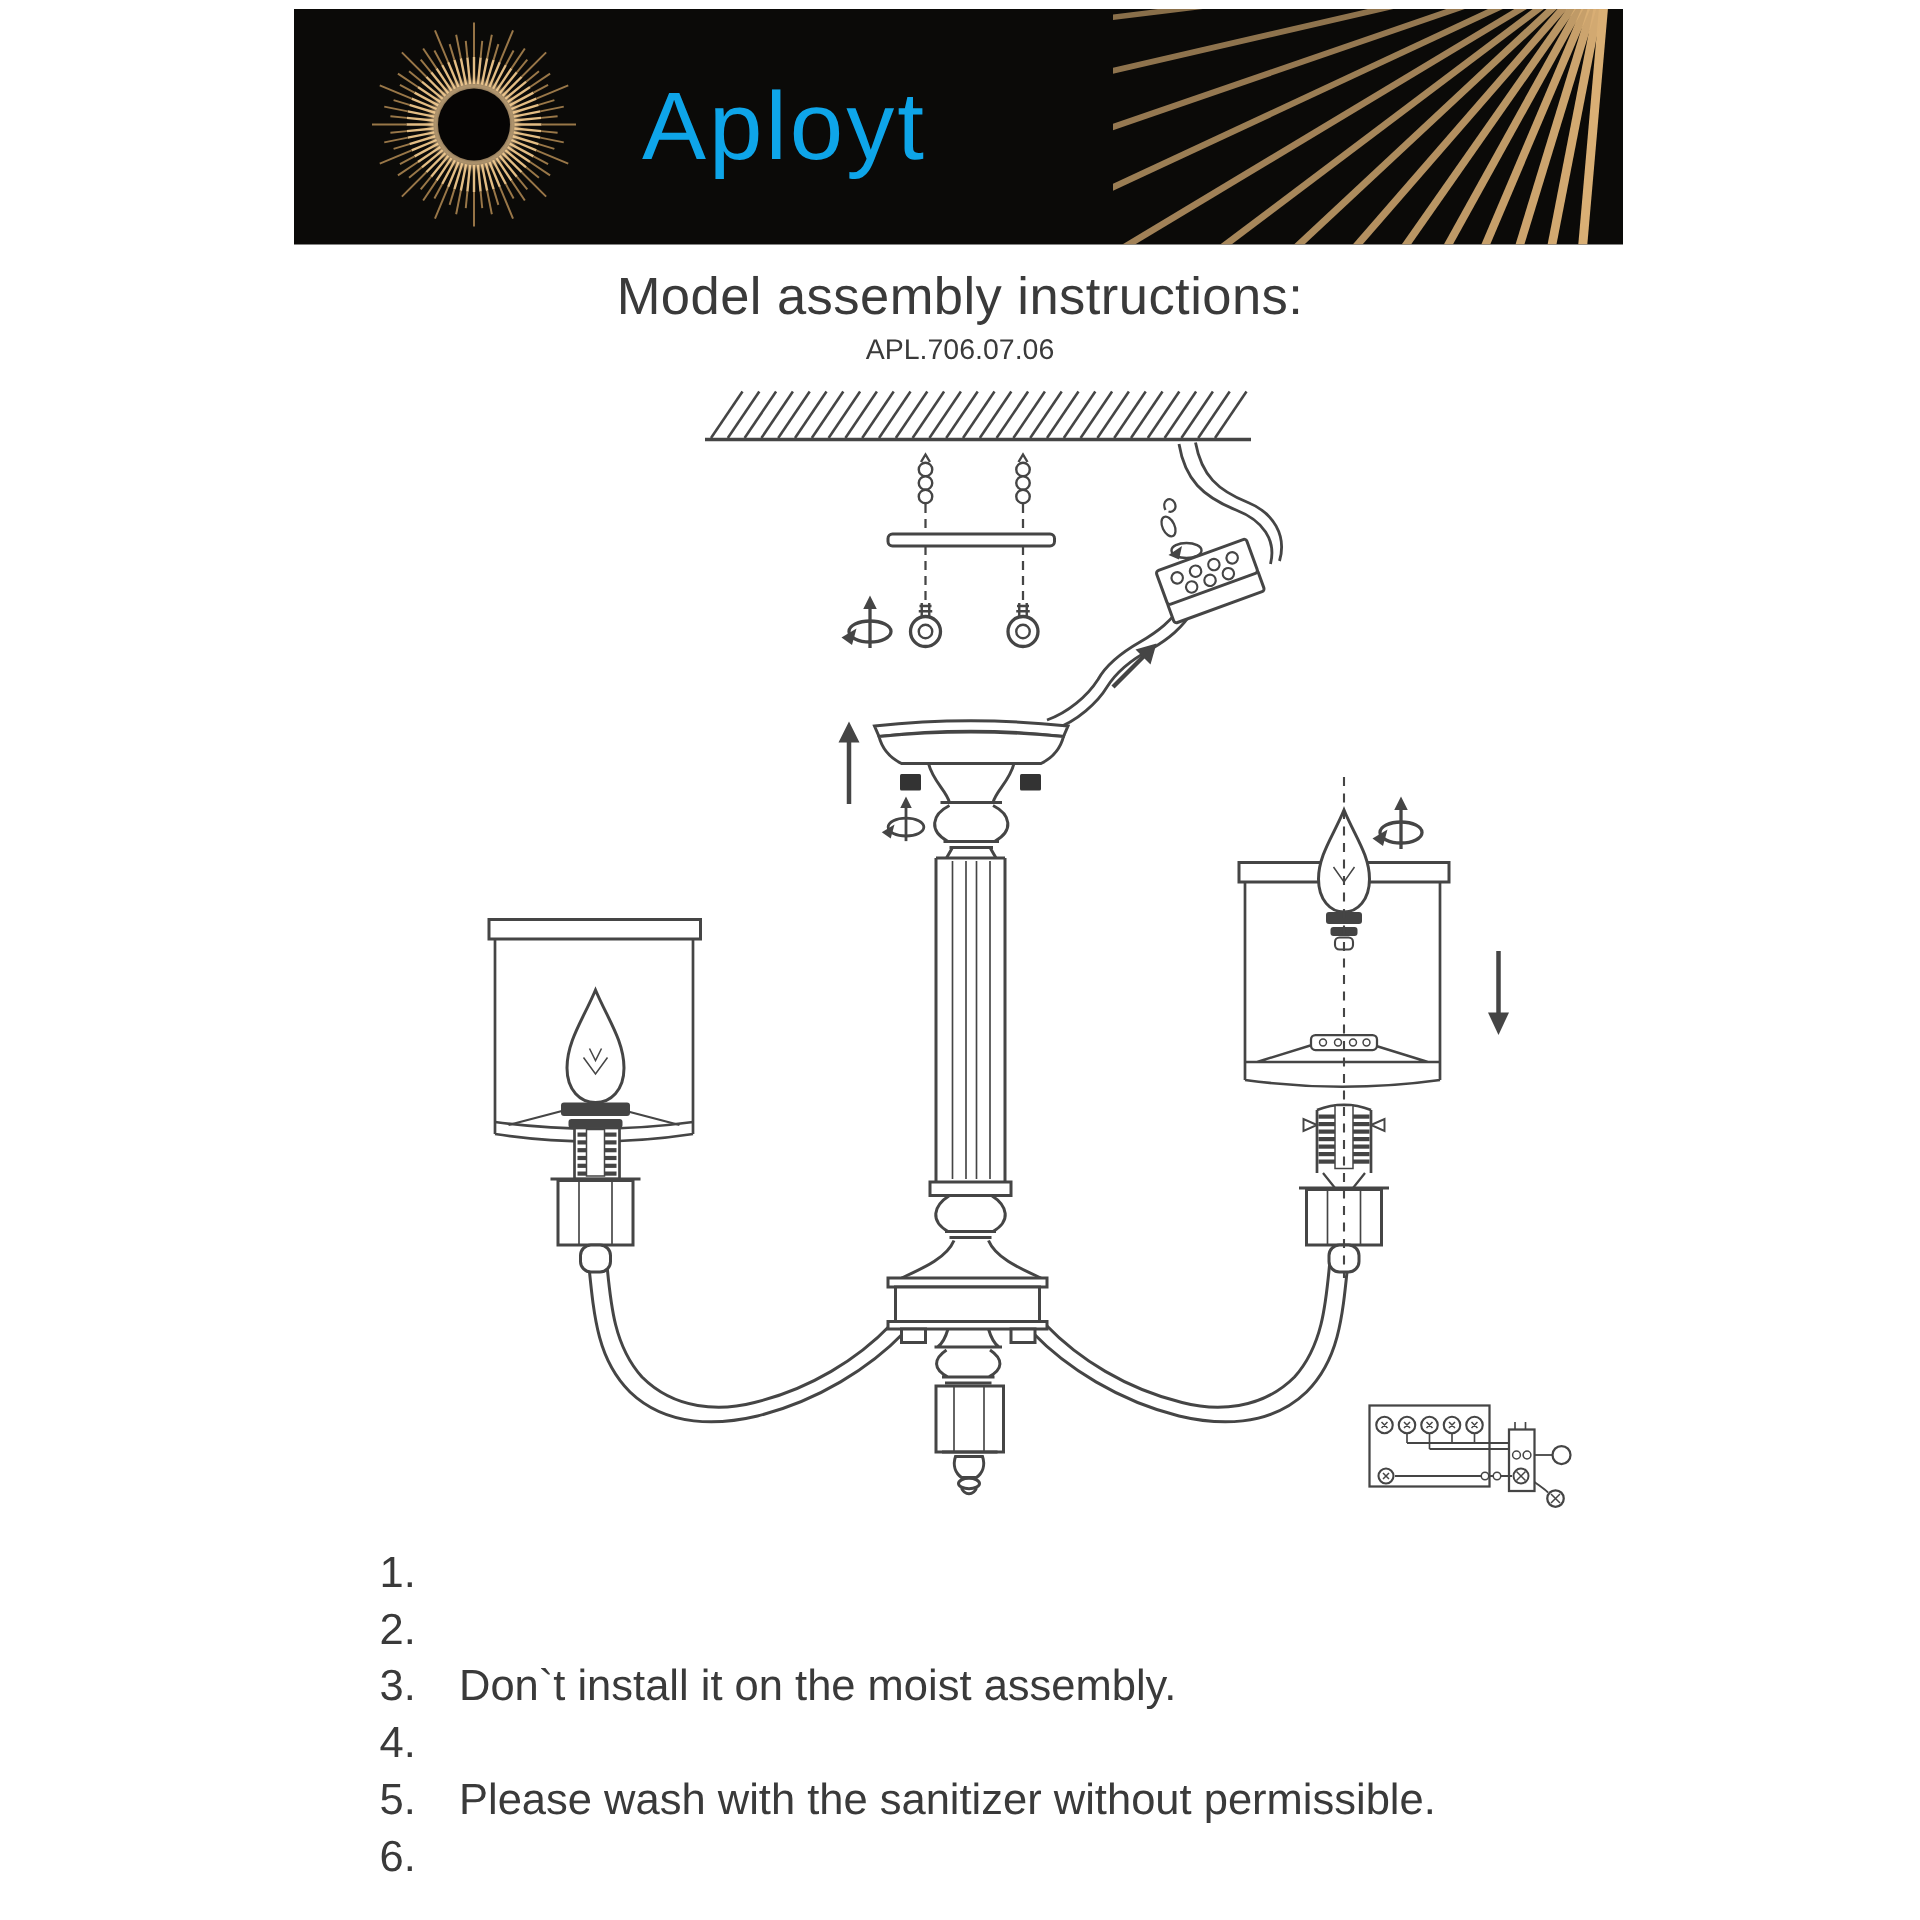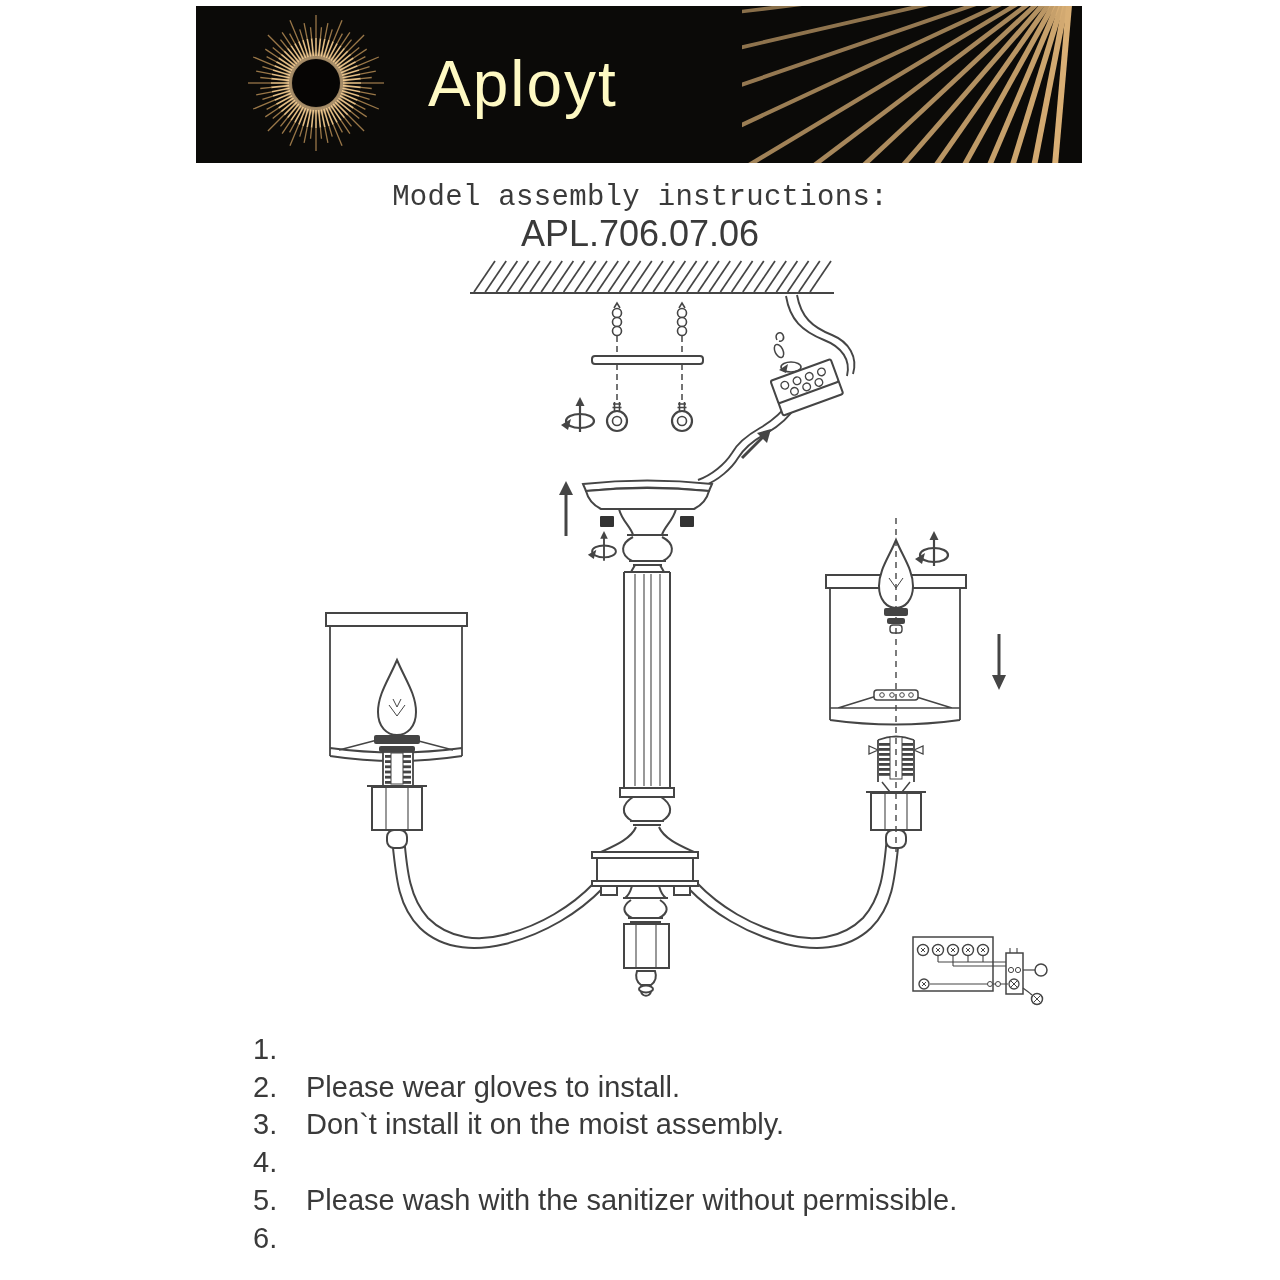--- a/index.html
+++ b/index.html
@@ -6,25 +6,25 @@
   body{
     width:1280px;height:1280px;position:relative;background:#ffffff;
     font-family:"Liberation Sans", sans-serif;overflow:hidden;
   }
   .banner{position:absolute;left:196px;top:6px;width:886px;height:157px;
     background:#0b0a08;overflow:hidden;}
   .banner svg{position:absolute;top:0;}
   #logo-svg{left:0;}
   #corner-svg{right:0;}
   .brand{position:absolute;left:232px;top:38px;font-size:64px;font-weight:400;
-    color:#fef9c3;letter-spacing:2px;line-height:80px;}
+    color:#0ea5e9;letter-spacing:2px;line-height:80px;}
   .title-block{position:absolute;top:181px;left:0;width:1280px;text-align:center;
     color:#3a3a3a;}
-  .title-heading{font-size:29px;font-weight:500;letter-spacing:0.3px;line-height:34px;font-family:Liberation Mono, monospace;}
-  .title-model{font-size:36px;font-weight:500;line-height:34px;margin-top:2px;}
+  .title-heading{font-size:35px;font-weight:500;letter-spacing:0.3px;line-height:34px;}
+  .title-model{font-size:19px;font-weight:500;line-height:34px;margin-top:2px;}
   #diagram{position:absolute;left:0;top:0;width:1280px;height:1280px;}
   .instructions{position:absolute;left:253px;top:1031px;width:880px;color:#3a3a3a;}
   .row{display:flex;font-size:29px;line-height:37.7px;}
   .num{width:53px;flex:0 0 53px;}
 </style>
 </head>
 <body>
 
 <div class="banner">
   <svg id="logo-svg" width="250" height="157" viewBox="0 0 250 157">
@@ -463,21 +463,20 @@
     </g>
   </g>
 </svg>
 
 <div class="instructions">
   <div class="row">
     <span class="num">1.</span>
   </div>
   <div class="row">
     <span class="num">2.</span>
-    <span>Please wear gloves to install.</span>
   </div>
   <div class="row">
     <span class="num">3.</span>
     <span>Don`t install it on the moist assembly.</span>
   </div>
   <div class="row">
     <span class="num">4.</span>
   </div>
   <div class="row">
     <span class="num">5.</span>

